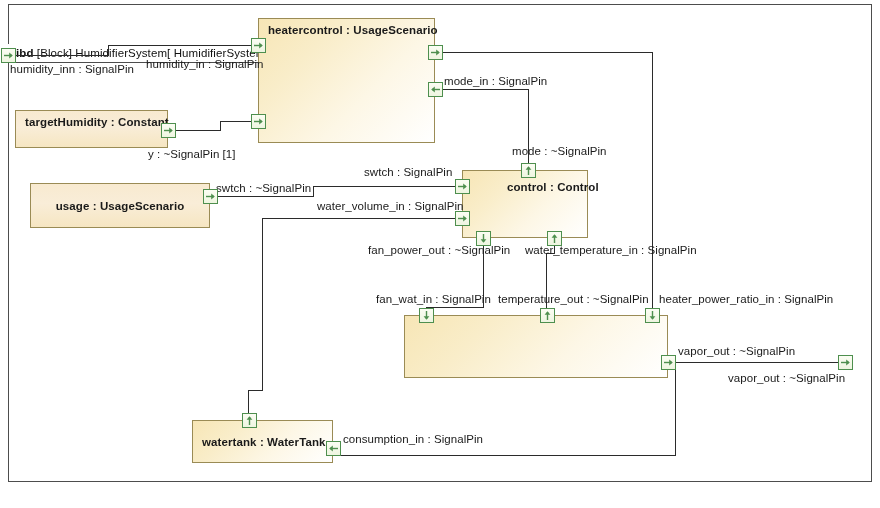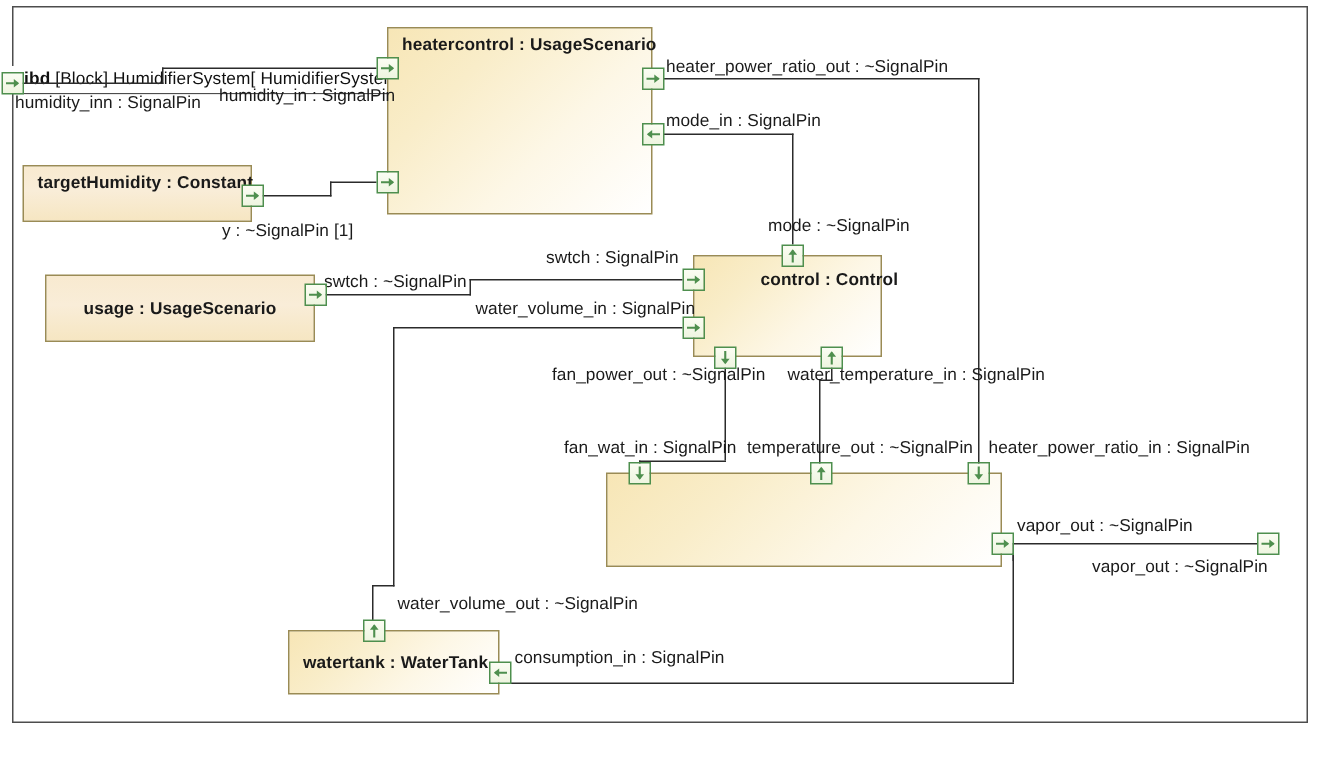--- a/index.html
+++ b/index.html
@@ -331,21 +331,20 @@
     </svg>
   </div>
 
   <div class="clabel" style="left:10px; top:63px;">humidity_inn : SignalPin</div>
 
   <div class="clabel" style="left:728px; top:372px;">vapor_out : ~SignalPin</div>
 
   <div class="clabel" style="left:146px; top:58px;">humidity_in : SignalPin</div>
 
 
-  <div class="clabel" style="left:444px; top:39px;">heater_power_ratio_out : ~SignalPin</div>
 
   <div class="clabel" style="left:444px; top:75px;">mode_in : SignalPin</div>
 
   <div class="clabel" style="left:148px; top:148px;">y : ~SignalPin [1]</div>
 
   <div class="clabel" style="left:216px; top:182px;">swtch : ~SignalPin</div>
 
   <div class="clabel" style="left:364px; top:166px;">swtch : SignalPin</div>
 
   <div class="clabel" style="left:317px; top:200px;">water_volume_in : SignalPin</div>
@@ -357,17 +356,16 @@
   <div class="clabel" style="left:525px; top:244px;">water_temperature_in : SignalPin</div>
 
   <div class="clabel" style="left:376px; top:293px;">fan_wat_in : SignalPin</div>
 
   <div class="clabel" style="left:498px; top:293px;">temperature_out : ~SignalPin</div>
 
   <div class="clabel" style="left:659px; top:293px;">heater_power_ratio_in : SignalPin</div>
 
   <div class="clabel" style="left:678px; top:345px;">vapor_out : ~SignalPin</div>
 
-  <div class="clabel" style="left:265px; top:397px;">water_volume_out : ~SignalPin</div>
 
   <div class="clabel" style="left:343px; top:433px;">consumption_in : SignalPin</div>
 
 </div>
 
 </body></html>

